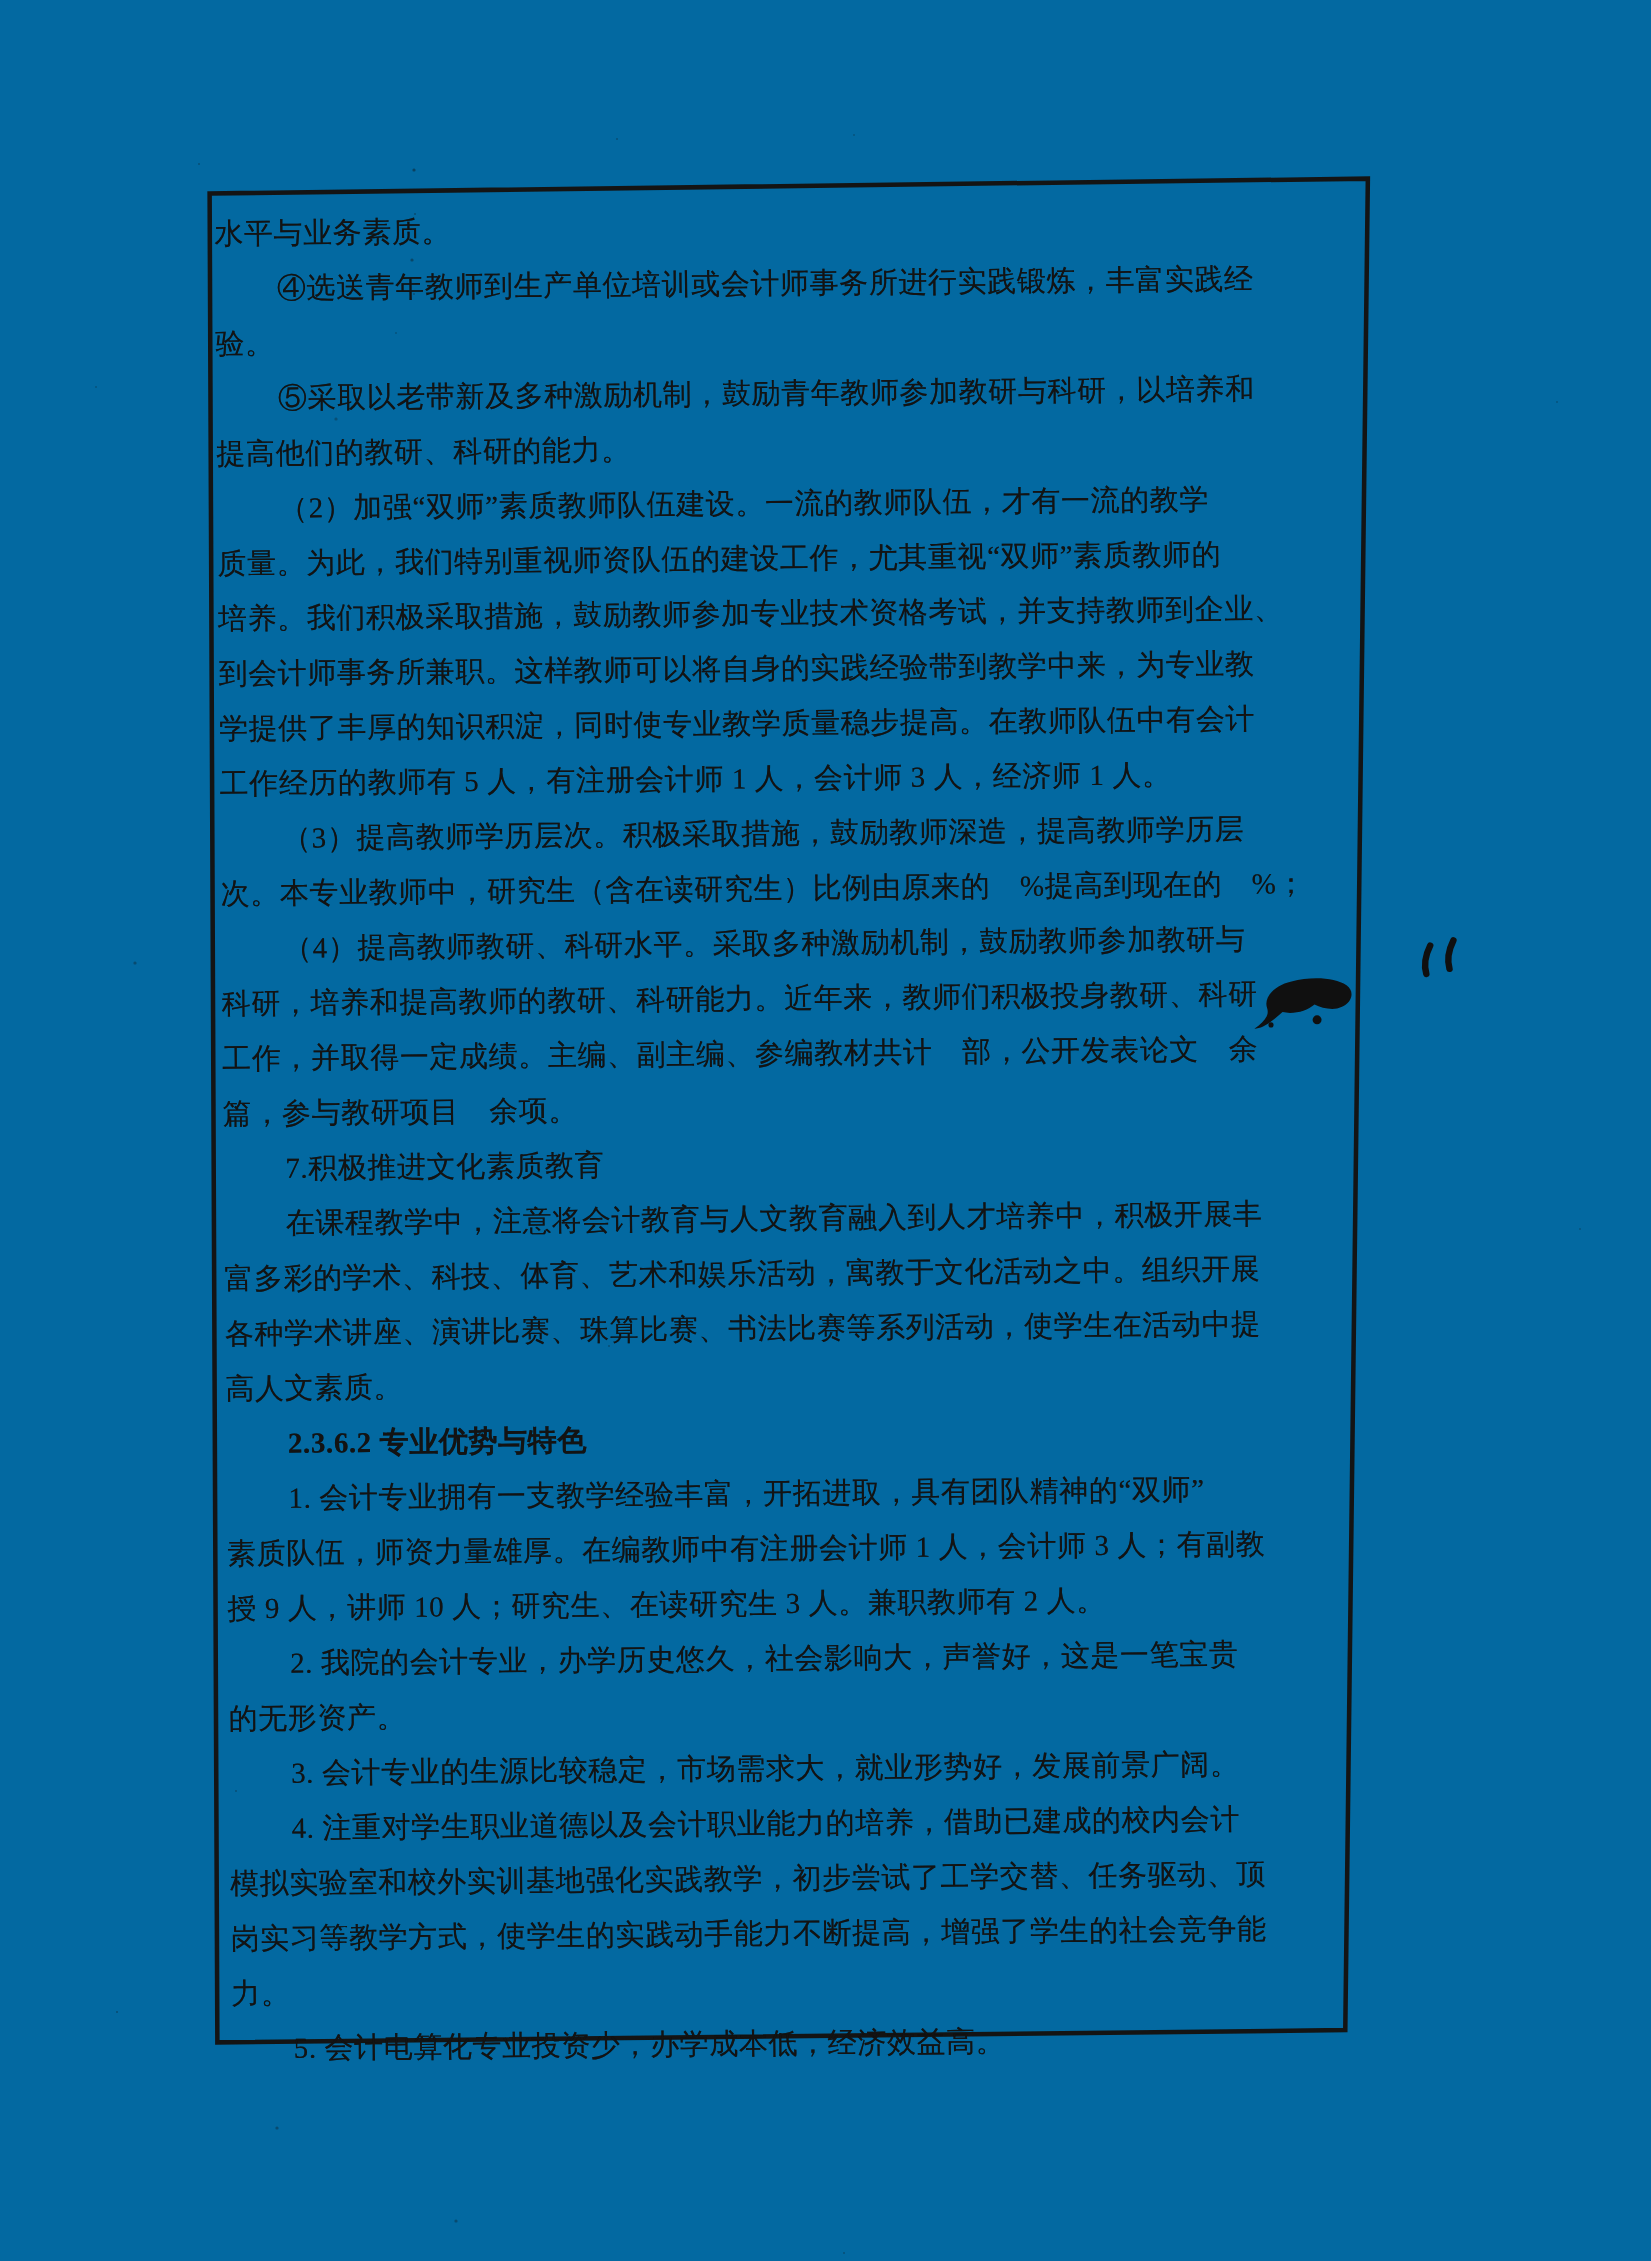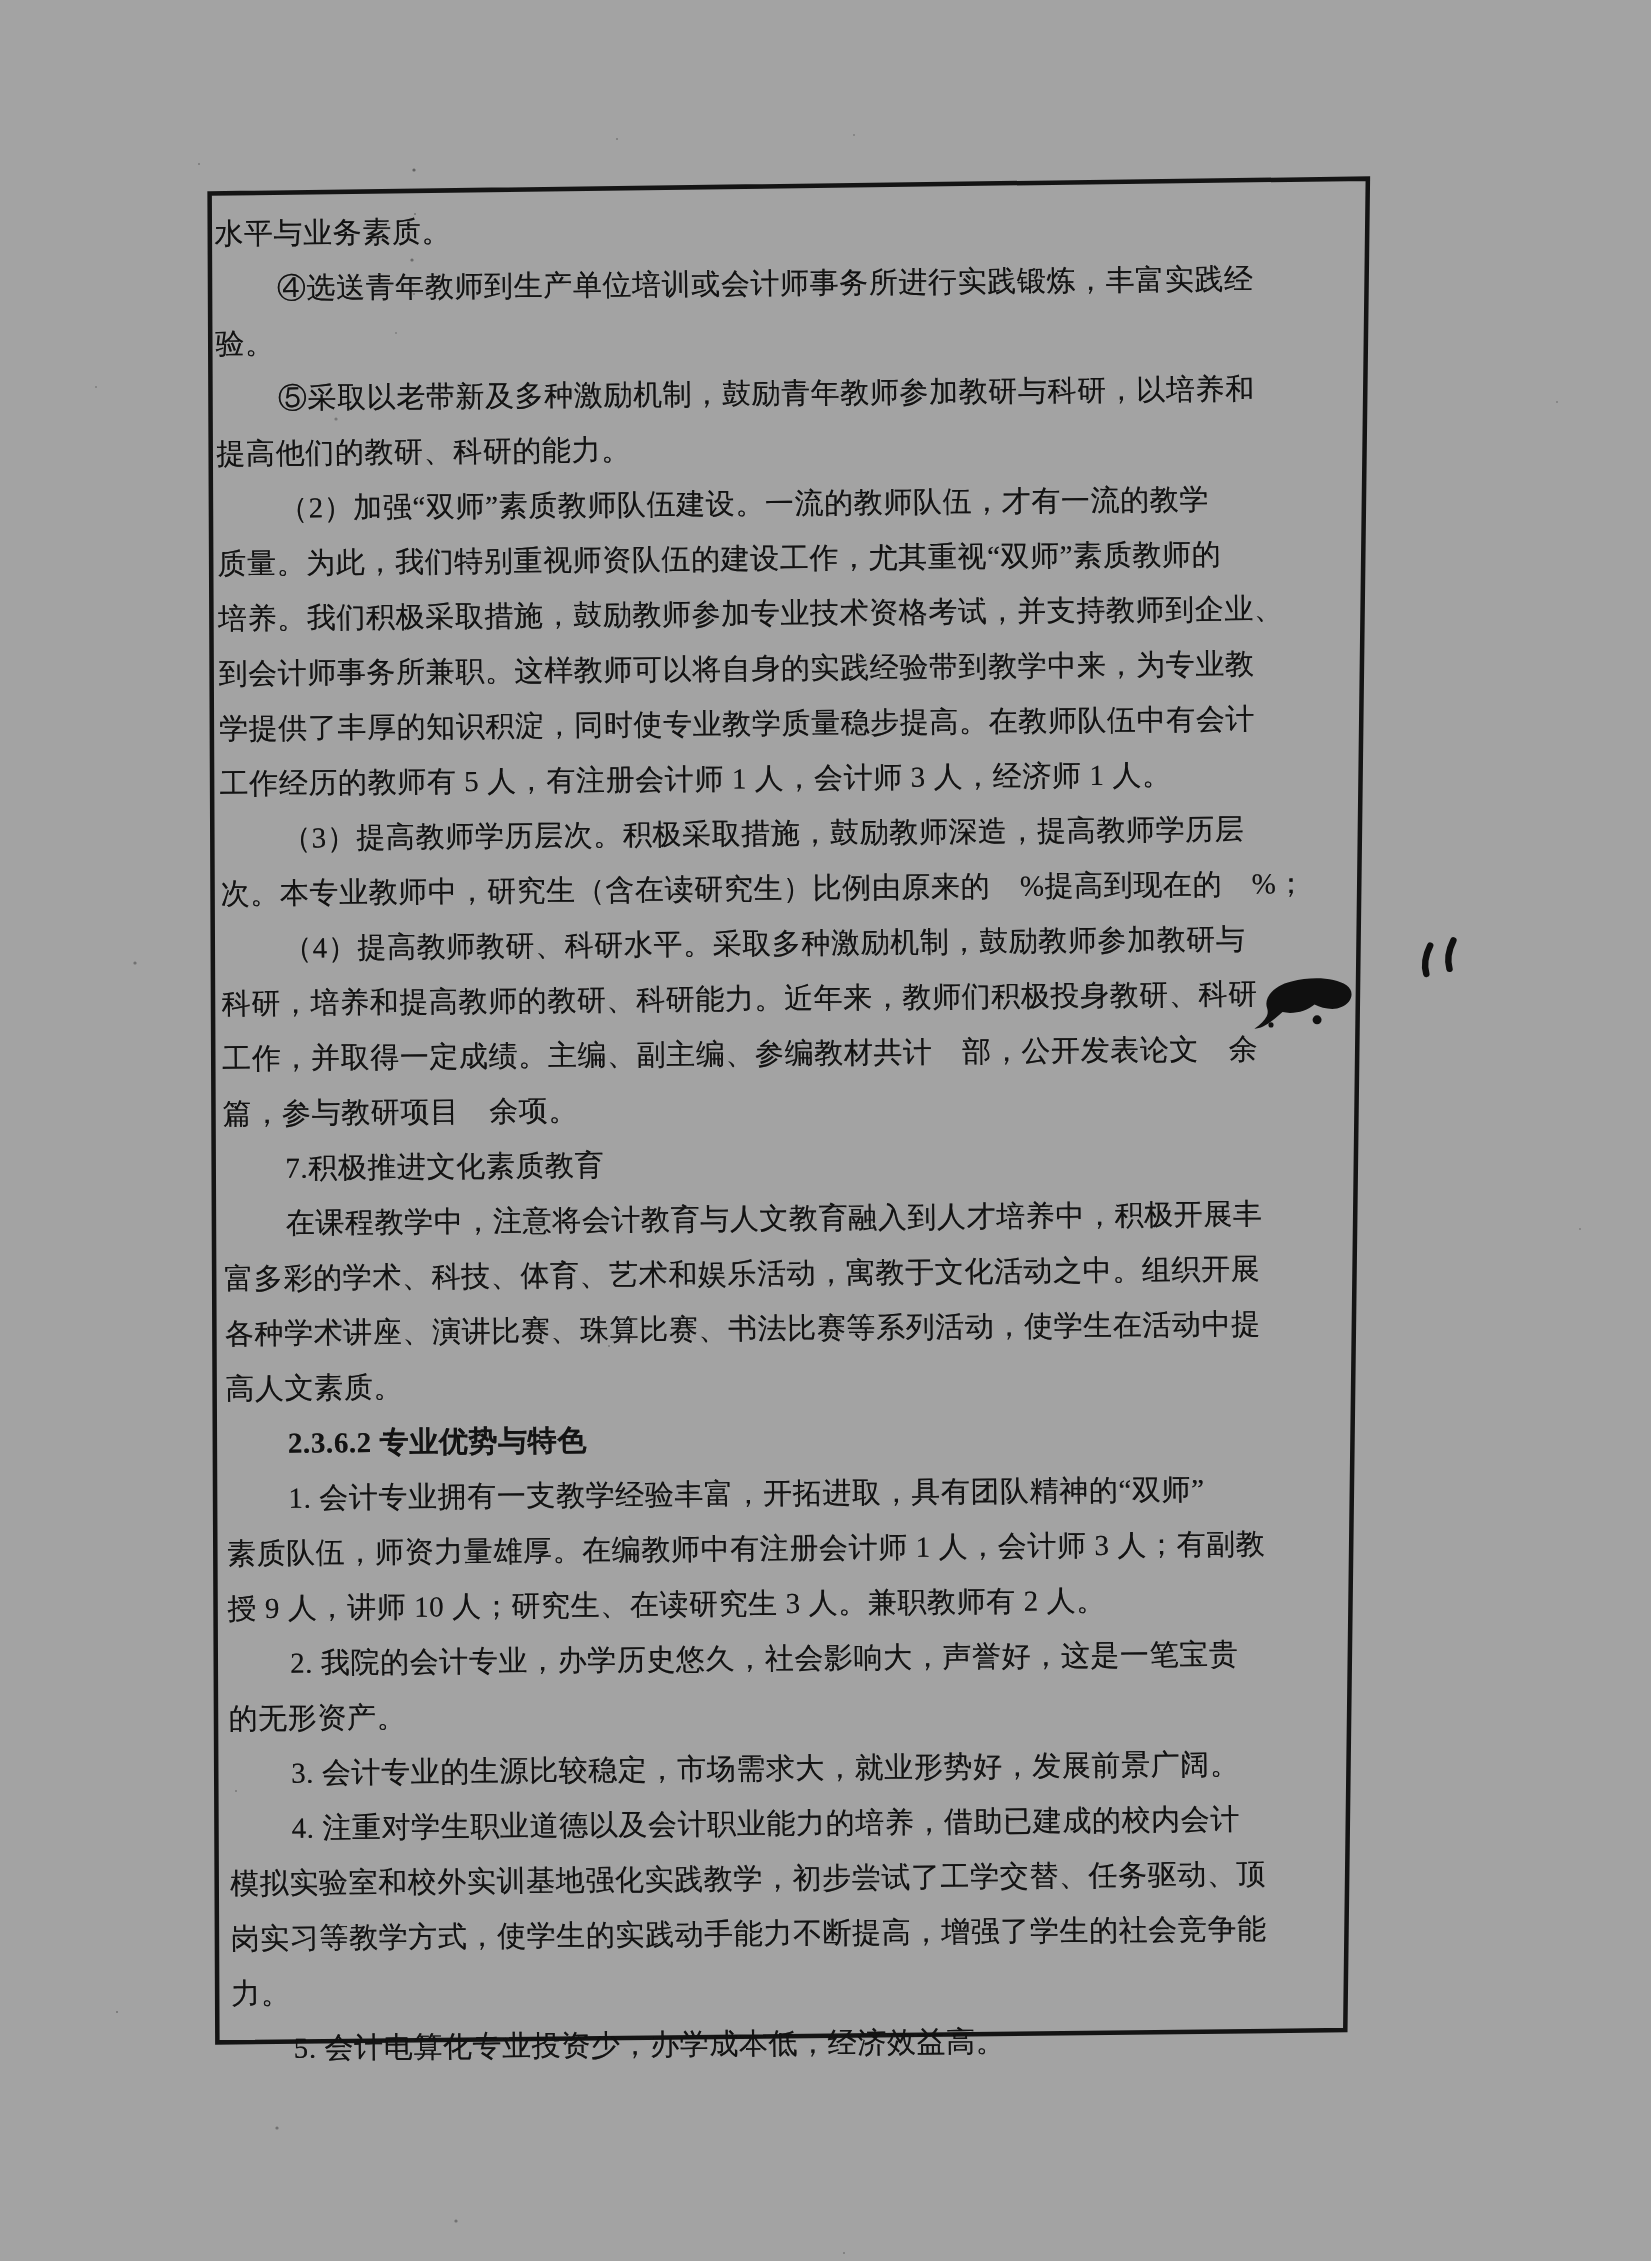--- a/index.html
+++ b/index.html
@@ -1,19 +1,19 @@
 <!DOCTYPE html>
 <html style="font-size:10.3px"><head>
 <meta charset="utf-8">
 <style>
   html,body{margin:0;padding:0;background:#e8e8e6;}
   .page{
     position:relative;
     width:1651px;height:2261px;
-    background:#a3a3a3;
+    background:#0369a1;
     overflow:hidden;
     font-family:"Liberation Serif","DejaVu Serif",serif;
     color:#131313;
   }
   .border-svg{position:absolute;left:0;top:0;}
   .textblock{
     position:absolute;
     left:223px;top:201px;width:1136px;
     transform:rotate(-0.55deg);
     transform-origin:50% 50%;

